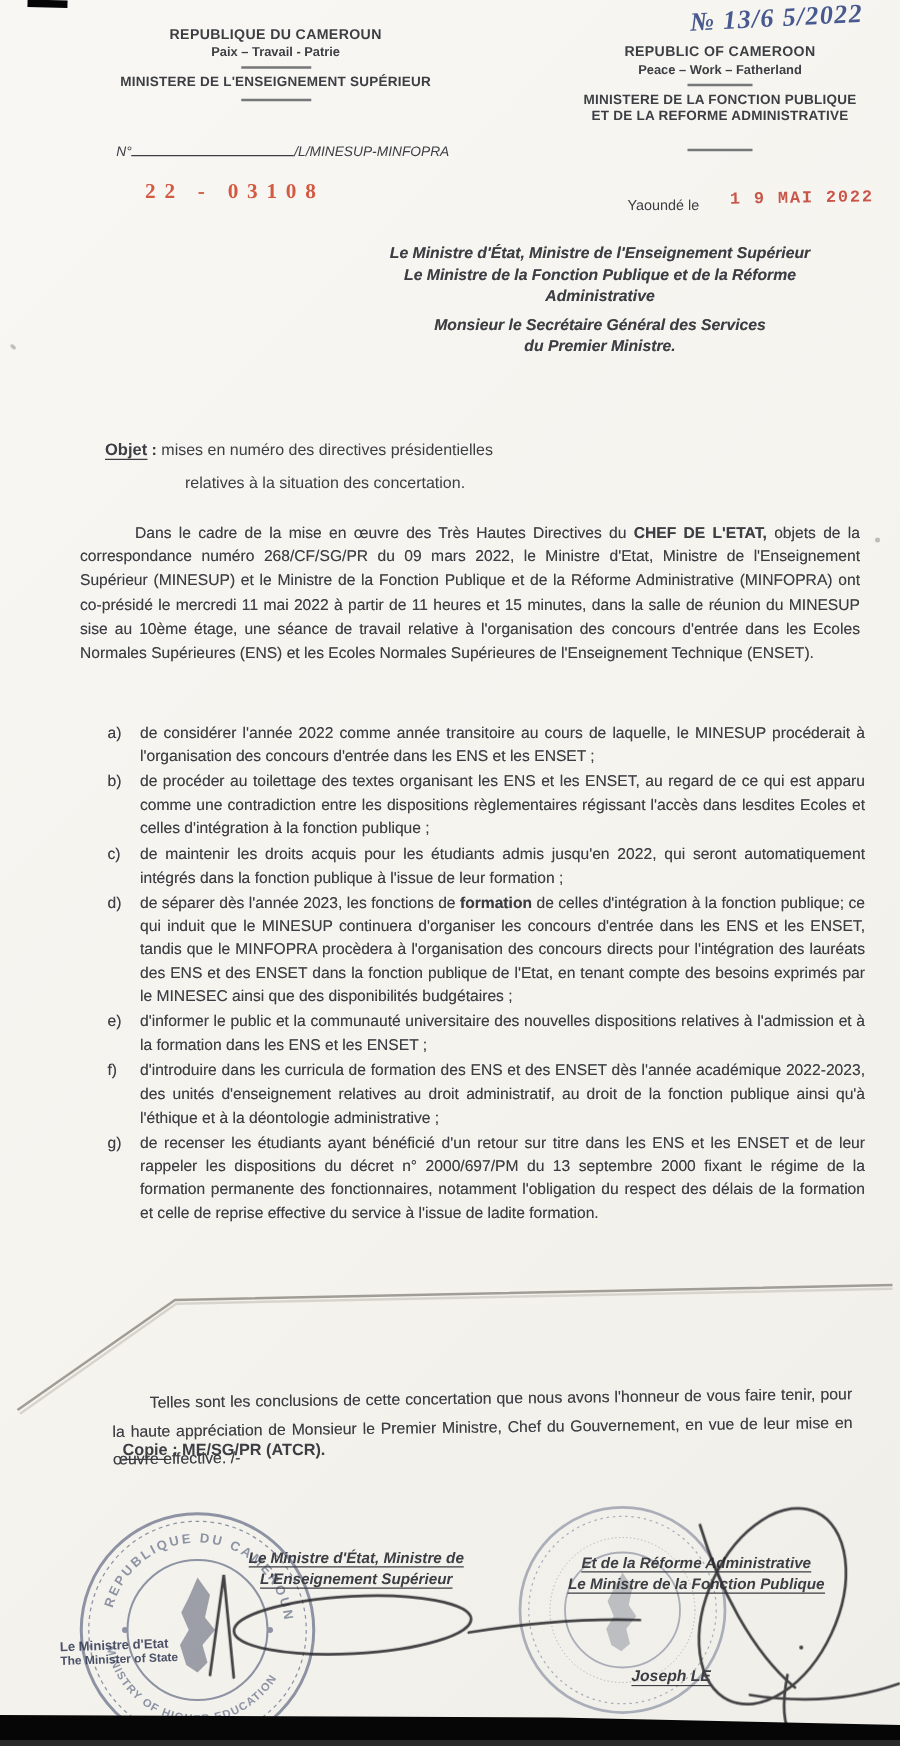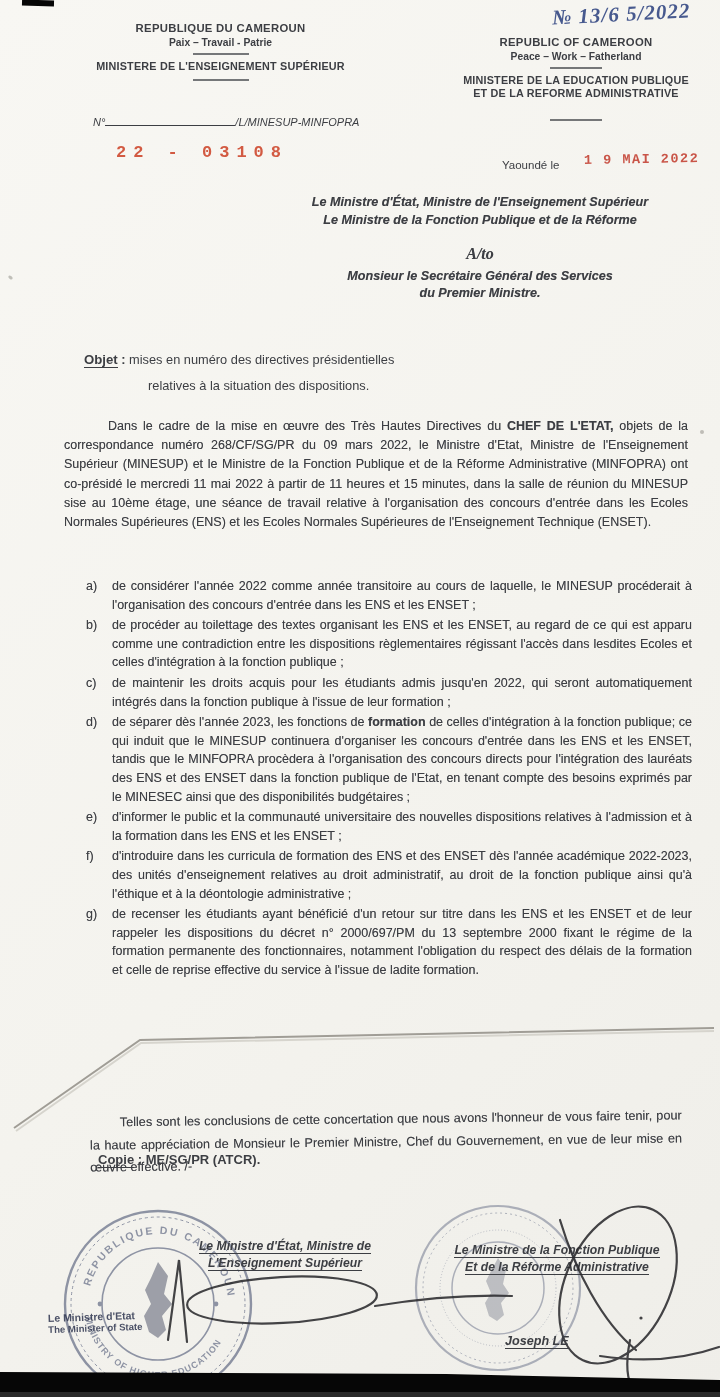--- a/index.html
+++ b/index.html
@@ -10,21 +10,21 @@
   .ctr{text-align:center;}
   .b{font-weight:bold;}
   .i{font-style:italic;}
   .rule{height:2px;background:#4a4c50;opacity:.75;margin:5px auto 0;}
   .just{text-align:justify;}
   .hdr1{font-size:11.3px;font-weight:bold;letter-spacing:.3px;}
   .hdr2{font-size:10.3px;font-weight:bold;margin-top:3px;}
   .hdr3{font-size:10.8px;font-weight:bold;margin-top:5px;letter-spacing:.2px;}
   .body-txt{font-size:12.5px;line-height:19.2px;text-shadow:0 0 .4px rgba(70,70,75,.55);}
   .addr{font-weight:bold;font-style:italic;font-size:12.6px;line-height:17.5px;text-shadow:0 0 .4px rgba(70,70,75,.5);}
-  .red-num{color:#cf4a30;font-weight:bold;font-size:17px;letter-spacing:7px;font-family:Liberation Mono, monospace;opacity:.9;}
+  .red-num{color:#cf4a30;font-weight:bold;font-size:17px;letter-spacing:7px;font-family:Liberation Serif, serif;opacity:.9;}
   .red-date{color:#c23a2c;font-weight:bold;font-size:13.5px;letter-spacing:1.5px;font-family:"Liberation Mono","DejaVu Sans Mono",monospace;transform:rotate(-1deg);opacity:.85;}
   .hand{color:#47598e;font-family:"Liberation Serif","DejaVu Serif",serif;font-style:italic;font-weight:bold;font-size:21px;transform:rotate(-3deg);letter-spacing:1px;}
   ol.clauses{list-style:none;margin:0;padding:0;}
   ol.clauses li{position:relative;padding-left:26px;text-align:justify;font-size:12.5px;line-height:18.6px;margin-bottom:2px;text-shadow:0 0 .4px rgba(70,70,75,.55);}
   ol.clauses li .lbl{position:absolute;left:0;top:0;}
   .sig-title{font-weight:bold;font-style:italic;font-size:12.2px;line-height:17px;text-align:center;}
   .sig-title span{border-bottom:1.4px solid #3c3e43;}
   .stamp-center-txt{color:#2f3650;font-weight:bold;line-height:12px;transform:rotate(-2deg);opacity:.85;}
   .bar{background:#060606;}
   .fleck{background:#8a8880;border-radius:50%;opacity:.5;}
@@ -44,45 +44,45 @@
     <div class="rule" style="width:56px;"></div>
     <div class="hdr3">MINISTERE DE L'ENSEIGNEMENT SUPÉRIEUR</div>
     <div class="rule" style="width:56px;margin-top:7px;"></div>
   </div>
 
   <div class="abs hand" style="left:552px;top:2px;">№ 13/6 5/2022</div>
   <div class="abs ctr" style="left:437px;top:36px;width:278px;">
     <div class="hdr1">REPUBLIC OF CAMEROON</div>
     <div class="hdr2">Peace – Work – Fatherland</div>
     <div class="rule" style="width:52px;"></div>
-    <div class="hdr3">MINISTERE DE LA EDUCATION PUBLIQUE</div>
+    <div class="hdr3">MINISTERE DE LA FONCTION PUBLIQUE</div>
     <div class="hdr3" style="margin-top:1px;">ET DE LA REFORME ADMINISTRATIVE</div>
     <div class="rule" style="width:52px;margin-top:20px;"></div>
   </div>
 
   <div class="abs i" style="left:93px;top:116px;font-size:11px;">
     <span>N°</span><span style="display:inline-block;width:130px;border-bottom:1.3px solid #3c3e43;"></span><span>/L/MINESUP-MINFOPRA</span>
   </div>
   <div class="abs red-num" style="left:116px;top:143px;">22 - 03108</div>
 
   <div class="abs" style="left:502px;top:159px;font-size:11.5px;">Yaoundé le</div>
   <div class="abs red-date" style="left:584px;top:152px;">1 9 MAI 2022</div>
 
   <div class="abs ctr addr" style="left:280px;top:194px;width:400px;">
     <div>Le Ministre d'État, Ministre de l'Enseignement Supérieur</div>
     <div>Le Ministre de la Fonction Publique et de la Réforme</div>
-    <div style="margin-top:16px;font-family:'Liberation Serif','DejaVu Serif',serif;font-size:16px;">A/to</div>
+    <div>Administrative</div>
     <div style="margin-top:5px;">Monsieur le Secrétaire Général des Services</div>
     <div>du Premier Ministre.</div>
   </div>
 
   <div class="abs" style="left:84px;top:352px;font-size:12.8px;">
     <span class="b" style="border-bottom:1.6px solid #3c3e43;font-size:13.2px;">Objet</span><span class="b"> : </span><span>mises en numéro des directives présidentielles</span>
   </div>
-  <div class="abs" style="left:148px;top:378px;font-size:12.8px;">relatives à la situation des dispositions.</div>
+  <div class="abs" style="left:148px;top:378px;font-size:12.8px;">relatives à la situation des concertation.</div>
 
   <div class="abs just body-txt" style="left:64px;top:417px;width:624px;text-indent:44px;">
     <span>Dans le cadre de la mise en œuvre des Très Hautes Directives du </span><span class="b">CHEF DE L'ETAT,</span><span> objets de la correspondance numéro 268/CF/SG/PR du 09 mars 2022, le Ministre d'Etat, Ministre de l'Enseignement Supérieur (MINESUP) et le Ministre de la Fonction Publique et de la Réforme Administrative (MINFOPRA) ont co-présidé le mercredi 11 mai 2022 à partir de 11 heures et 15 minutes, dans la salle de réunion du MINESUP sise au 10ème étage, une séance de travail relative à l'organisation des concours d'entrée dans les Ecoles Normales Supérieures (ENS) et les Ecoles Normales Supérieures de l'Enseignement Technique (ENSET).</span>
   </div>
 
 
   <ol class="clauses abs" style="left:86px;top:577px;width:606px;">
     <li><span class="lbl">a)</span><span>de considérer l'année 2022 comme année transitoire au cours de laquelle, le MINESUP procéderait à l'organisation des concours d'entrée dans les ENS et les ENSET ;</span></li>
     <li><span class="lbl">b)</span><span>de procéder au toilettage des textes organisant les ENS et les ENSET, au regard de ce qui est apparu comme une contradiction entre les dispositions règlementaires régissant l'accès dans lesdites Ecoles et celles d'intégration à la fonction publique ;</span></li>
     <li><span class="lbl">c)</span><span>de maintenir les droits acquis pour les étudiants admis jusqu'en 2022, qui seront automatiquement intégrés dans la fonction publique à l'issue de leur formation ;</span></li>
@@ -128,22 +128,22 @@
     <circle cx="90" cy="88" r="46" fill="none" stroke="#3b4668" stroke-width="1.5"></circle>
     <circle cx="90" cy="88" r="58" fill="none" stroke="#3b4668" stroke-width=".8" stroke-dasharray="1 2"></circle>
     <path d="M90,58 l8,12 -3,14 6,9 -8,10 3,12 -7,6 -8-5 -4-13 6-10 -5-12 5-10 z" fill="#2f3650" opacity=".7"></path>
   </svg>
 
   <div class="abs sig-title" style="left:160px;top:1238px;width:250px;">
     <div><span>Le Ministre d'État, Ministre de</span></div>
     <div><span>L'Enseignement Supérieur</span></div>
   </div>
   <div class="abs sig-title" style="left:432px;top:1242px;width:250px;">
+    <div><span>Et de la Réforme Administrative</span></div>
     <div><span>Le Ministre de la Fonction Publique</span></div>
-    <div><span>Et de la Réforme Administrative</span></div>
   </div>
 
   <svg class="abs" style="left:0;top:1190px;" width="720" height="207">
     <g fill="none" stroke="#2b2b2e" stroke-width="2.2" stroke-linecap="round" opacity=".88">
 
       <path d="M168,150 L179,70 L187,152"></path>
       <ellipse cx="282" cy="110" rx="95" ry="23" transform="rotate(-3 282 110)"></ellipse>
       <path d="M375,116 Q450,104 512,106"></path>
 
       <ellipse cx="618" cy="95" rx="52" ry="83" transform="rotate(25 618 95)"></ellipse>

